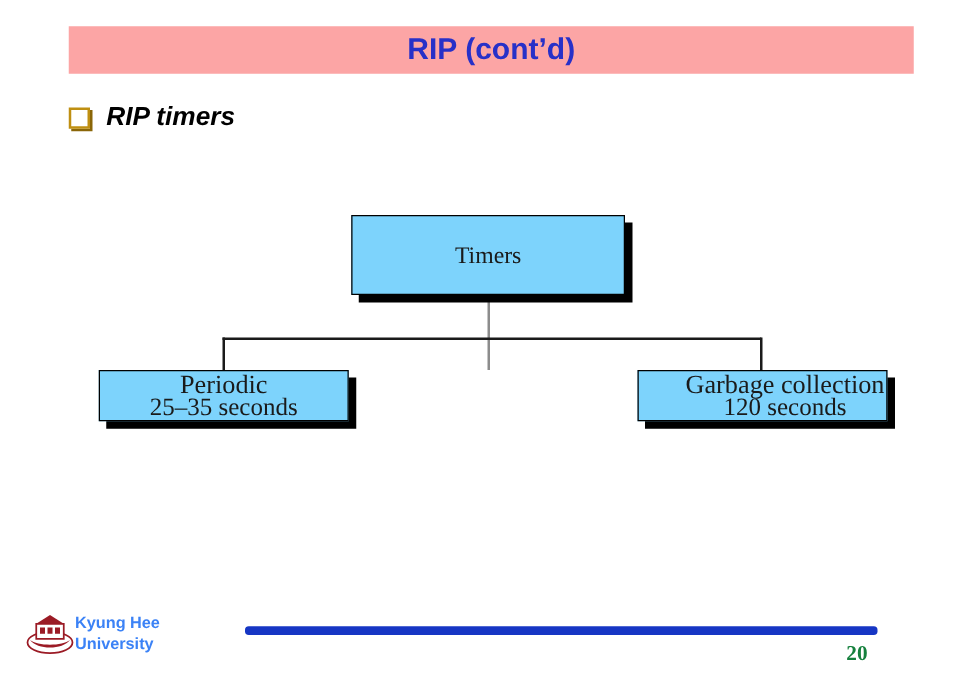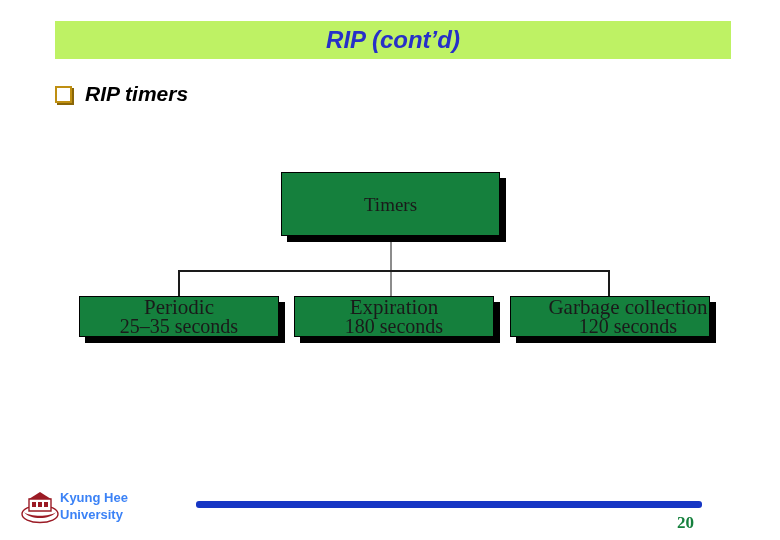--- a/index.html
+++ b/index.html
@@ -19,22 +19,21 @@
     overflow: hidden;
   }
 
   
   #title-banner {
     position: absolute;
     left: 55px;
     top: 21px;
     width: 676px;
     height: 38px;
-    background: #bef264;
-    font-style: italic;
+    background: #fca5a5;
   }
   #title-text {
     position: absolute;
     left: 0;
     top: 0;
     width: 100%;
     height: 38px;
     line-height: 38px;
     text-align: center;
     font-family: "Liberation Sans", sans-serif;
@@ -74,21 +73,21 @@
   #diagram {
     position: absolute;
     left: 0;
     top: 0;
     width: 780px;
     height: 540px;
     pointer-events: none;
   }
   .node {
     position: absolute;
-    background: #15803d;
+    background: #7dd3fc;
     border: 1.5px solid #000000;
     box-shadow: 6px 6px 0 0 #000000;
     box-sizing: border-box;
     display: flex;
     flex-direction: column;
     align-items: center;
     justify-content: center;
     font-family: "Liberation Serif", serif;
     color: #1a1a1a;
     pointer-events: auto;
@@ -223,24 +222,20 @@
 
     <div class="node" id="node-root">
       <div class="line1">Timers</div>
     </div>
 
     <div class="node" id="node-periodic">
       <div class="line1">Periodic</div>
       <div class="line2">25–35 seconds</div>
     </div>
 
-    <div class="node" id="node-expiration">
-      <div class="line1">Expiration</div>
-      <div class="line2">180 seconds</div>
-    </div>
 
     <div class="node" id="node-garbage">
       <div class="line1">Garbage collection</div>
       <div class="line2">120 seconds</div>
     </div>
   </div>
 
   <svg id="footer-logo" viewBox="0 0 40 38">
     <ellipse cx="20" cy="27" rx="18" ry="8.5" fill="none" stroke="#9b1b25" stroke-width="1.4"></ellipse>
     <path d="M4 25 C10 33 30 33 36 25 C30 30 10 30 4 25 Z" fill="#9b1b25"></path>

